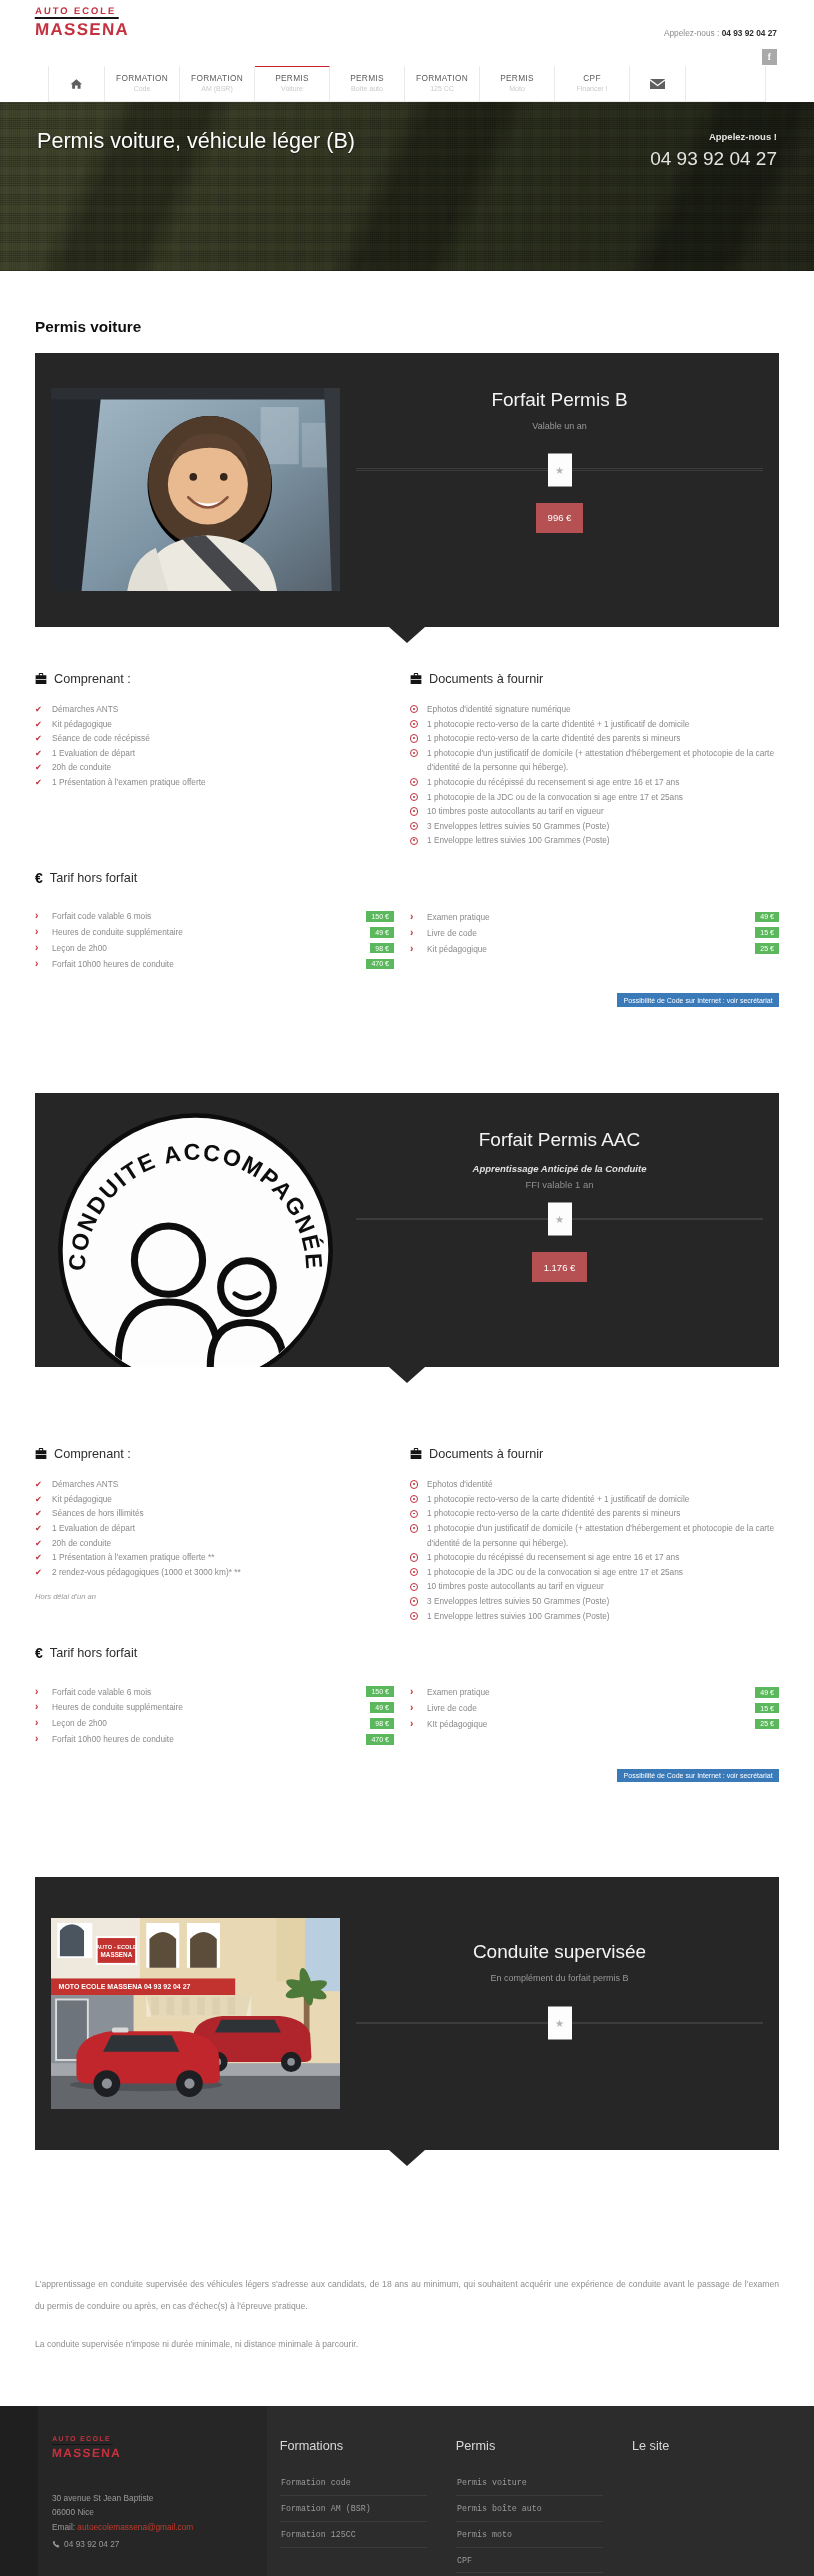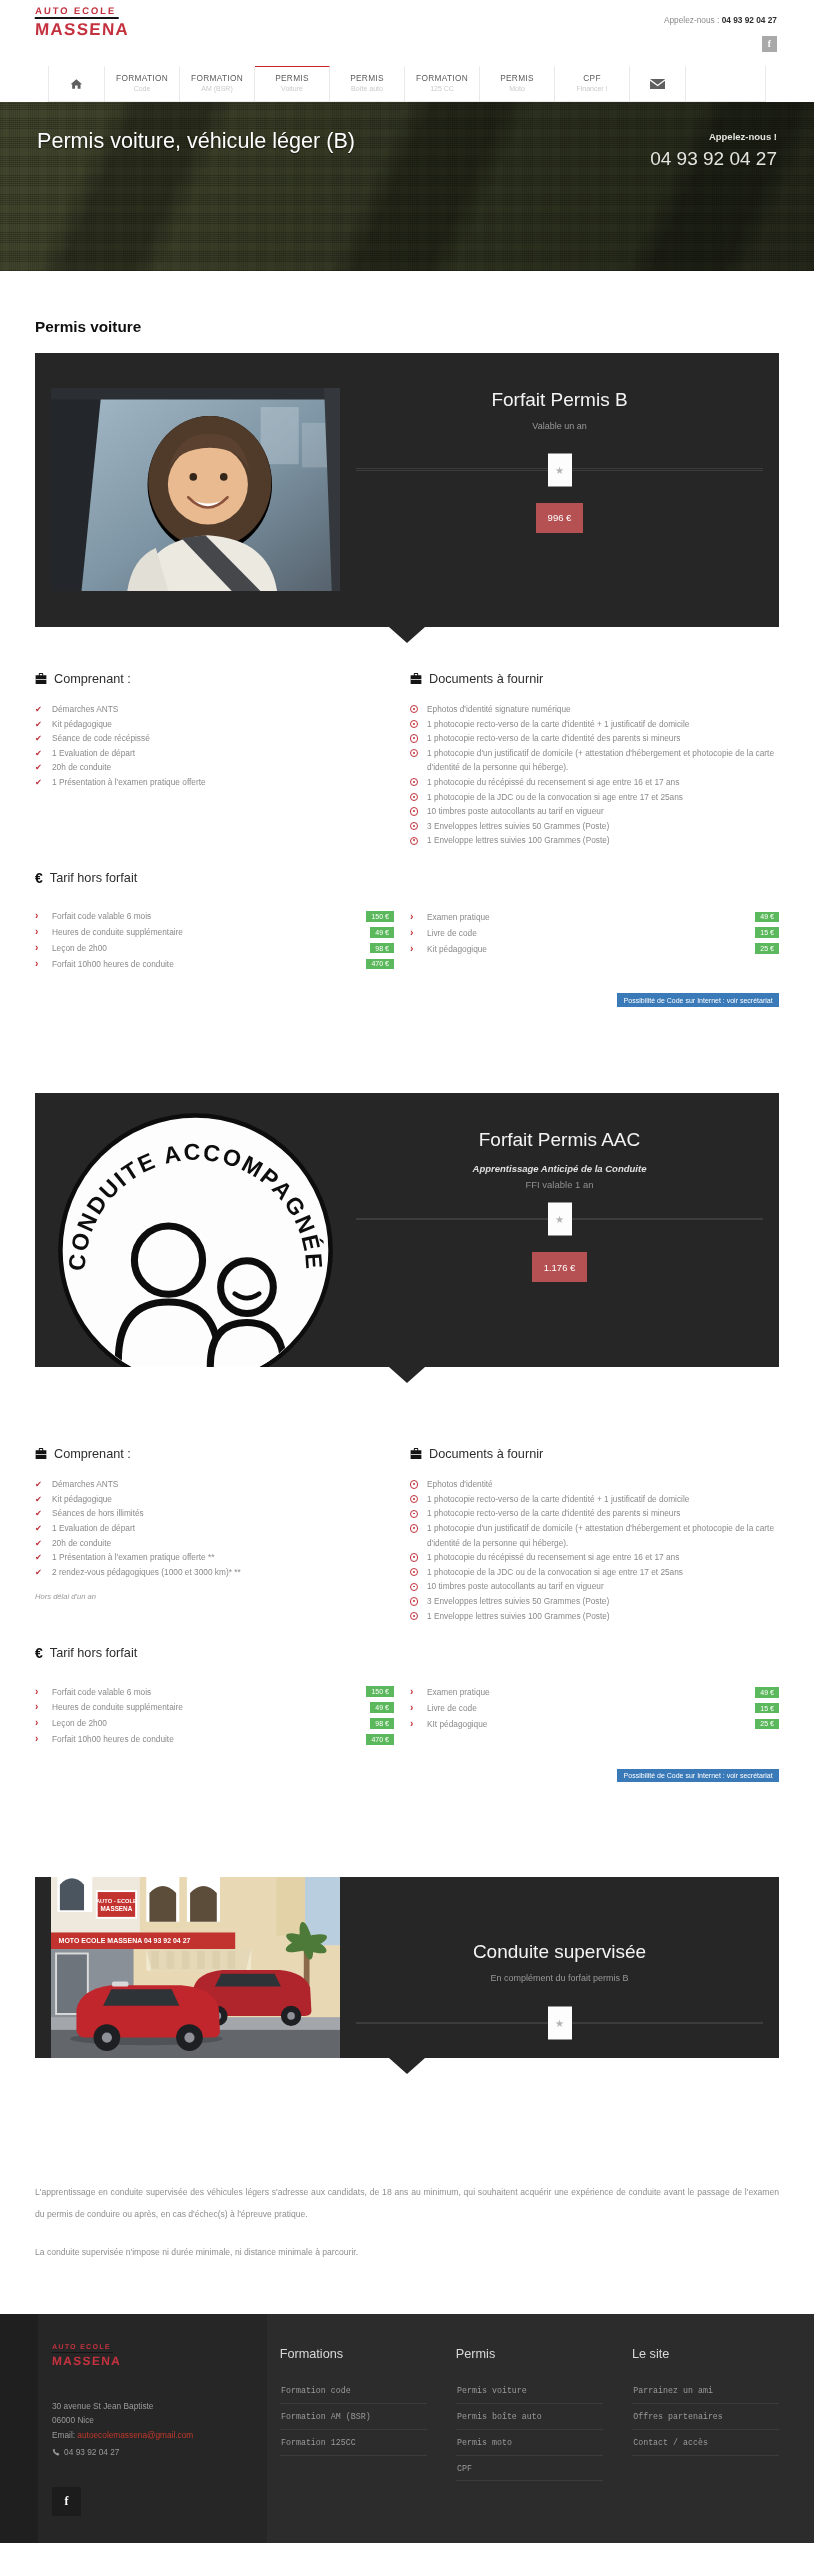--- a/index.html
+++ b/index.html
@@ -4,21 +4,21 @@
 <style>
   * { margin:0; padding:0; box-sizing:border-box; }
   body { width:814px; background:#fff; font-family:"Liberation Sans", sans-serif; color:#333; }
 
   
   .topbar { height:66px; position:relative; }
   .brand { position:absolute; left:35px; top:6.4px; color:#c4323f; line-height:1; }
   .brand-top { display:inline-block; font-weight:700; font-size:9.5px; letter-spacing:1.9px;
                border-bottom:2.5px solid #151515; padding:0 2.5px 1.9px 0; transform:skewX(-3deg); }
   .brand-bottom { display:block; font-weight:700; font-size:17px; letter-spacing:1.3px; margin-top:1.3px; transform:skewX(-3deg); }
-  .topbar-right { position:absolute; right:37px; top:15px; text-align:right; }
+  .topbar-right { position:absolute; right:37px; top:28px; text-align:right; }
   .call-line { font-size:8.3px; color:#8a8a8a; }
   .call-line b { color:#2d2d2d; }
   .fb-sq { display:inline-flex; align-items:center; justify-content:center;
            width:15.3px; height:15.3px; background:#a9a9a9; color:#fff; font-weight:700;
            font-size:9.5px; margin-top:11.4px; cursor:pointer; font-family:"Liberation Serif", serif;}
 
   
   .nav { margin:0 48px; display:flex; border:0.6px solid #e9e9e9; border-top:none; height:36px; }
   .nav-item { width:75px; text-align:center; border-right:0.6px solid #e9e9e9;
               border-top:1.9px solid transparent; padding-top:6.4px; cursor:pointer; }
@@ -40,21 +40,21 @@
   .hero-title { padding-top:25px; width:382px; font-size:21.6px; font-weight:300; color:#fdfdfd; line-height:1.3;
                 text-shadow:0 0.6px 1.3px rgba(0,0,0,.6); }
   .hero-call { padding-top:29px; text-align:right; color:#e4e4e0; }
   .hero-call-label { font-size:9.5px;font-weight:bold; }
   .hero-call-phone { font-size:19px; font-weight:300; margin-top:6.4px; }
 
   
   .page-title { margin:47px 35px 0; font-size:15.3px; font-weight:700; color:#0f0f0f; }
 
   .card { margin:16.5px 35px 0; background:#262626; padding:12.7px 16px; display:flex; gap:16px; height:274px; overflow:hidden; }
-  .card.short { height:181px; }
+  .card.short { height:273px; }
   .card-photo { width:289px; align-self:center; flex:none; }
   .card-right { flex:1; display:flex; flex-direction:column; align-items:center; padding:24px 0 0; }
   .card-right.mid { padding-top:51px; }
   .card-title { font-size:19px; font-weight:300; color:#f4f4f4; }
   .card-sub { font-size:9px; color:#989898; margin-top:10.2px; }
   .card-sub-italic { font-size:9.5px; font-style:italic; font-weight:700; color:#e0e0e0; margin-top:11.4px; }
   .card-sub-small { font-size:9.5px; color:#8f8f8f; margin-top:5.1px; }
   .star-divider { width:100%; height:2.5px; border-top:0.6px solid #3c3c3c; border-bottom:0.6px solid #3c3c3c;
                   position:relative; margin-top:37px; }
   .star-box { position:absolute; left:50%; top:50%; transform:translate(-50%,-50%);
@@ -540,21 +540,16 @@
       <h4>Permis</h4>
       <ul>
         <li>Permis voiture</li>
         <li>Permis boîte auto</li>
         <li>Permis moto</li>
         <li>CPF</li>
       </ul>
     </div>
     <div class="f-col">
       <h4>Le site</h4>
-      <ul>
-        <li>Parrainez un ami</li>
-        <li>Offres partenaires</li>
-        <li>Contact / accès</li>
-      </ul>
     </div>
   </div>
 </footer>
 
 
 </body></html>

